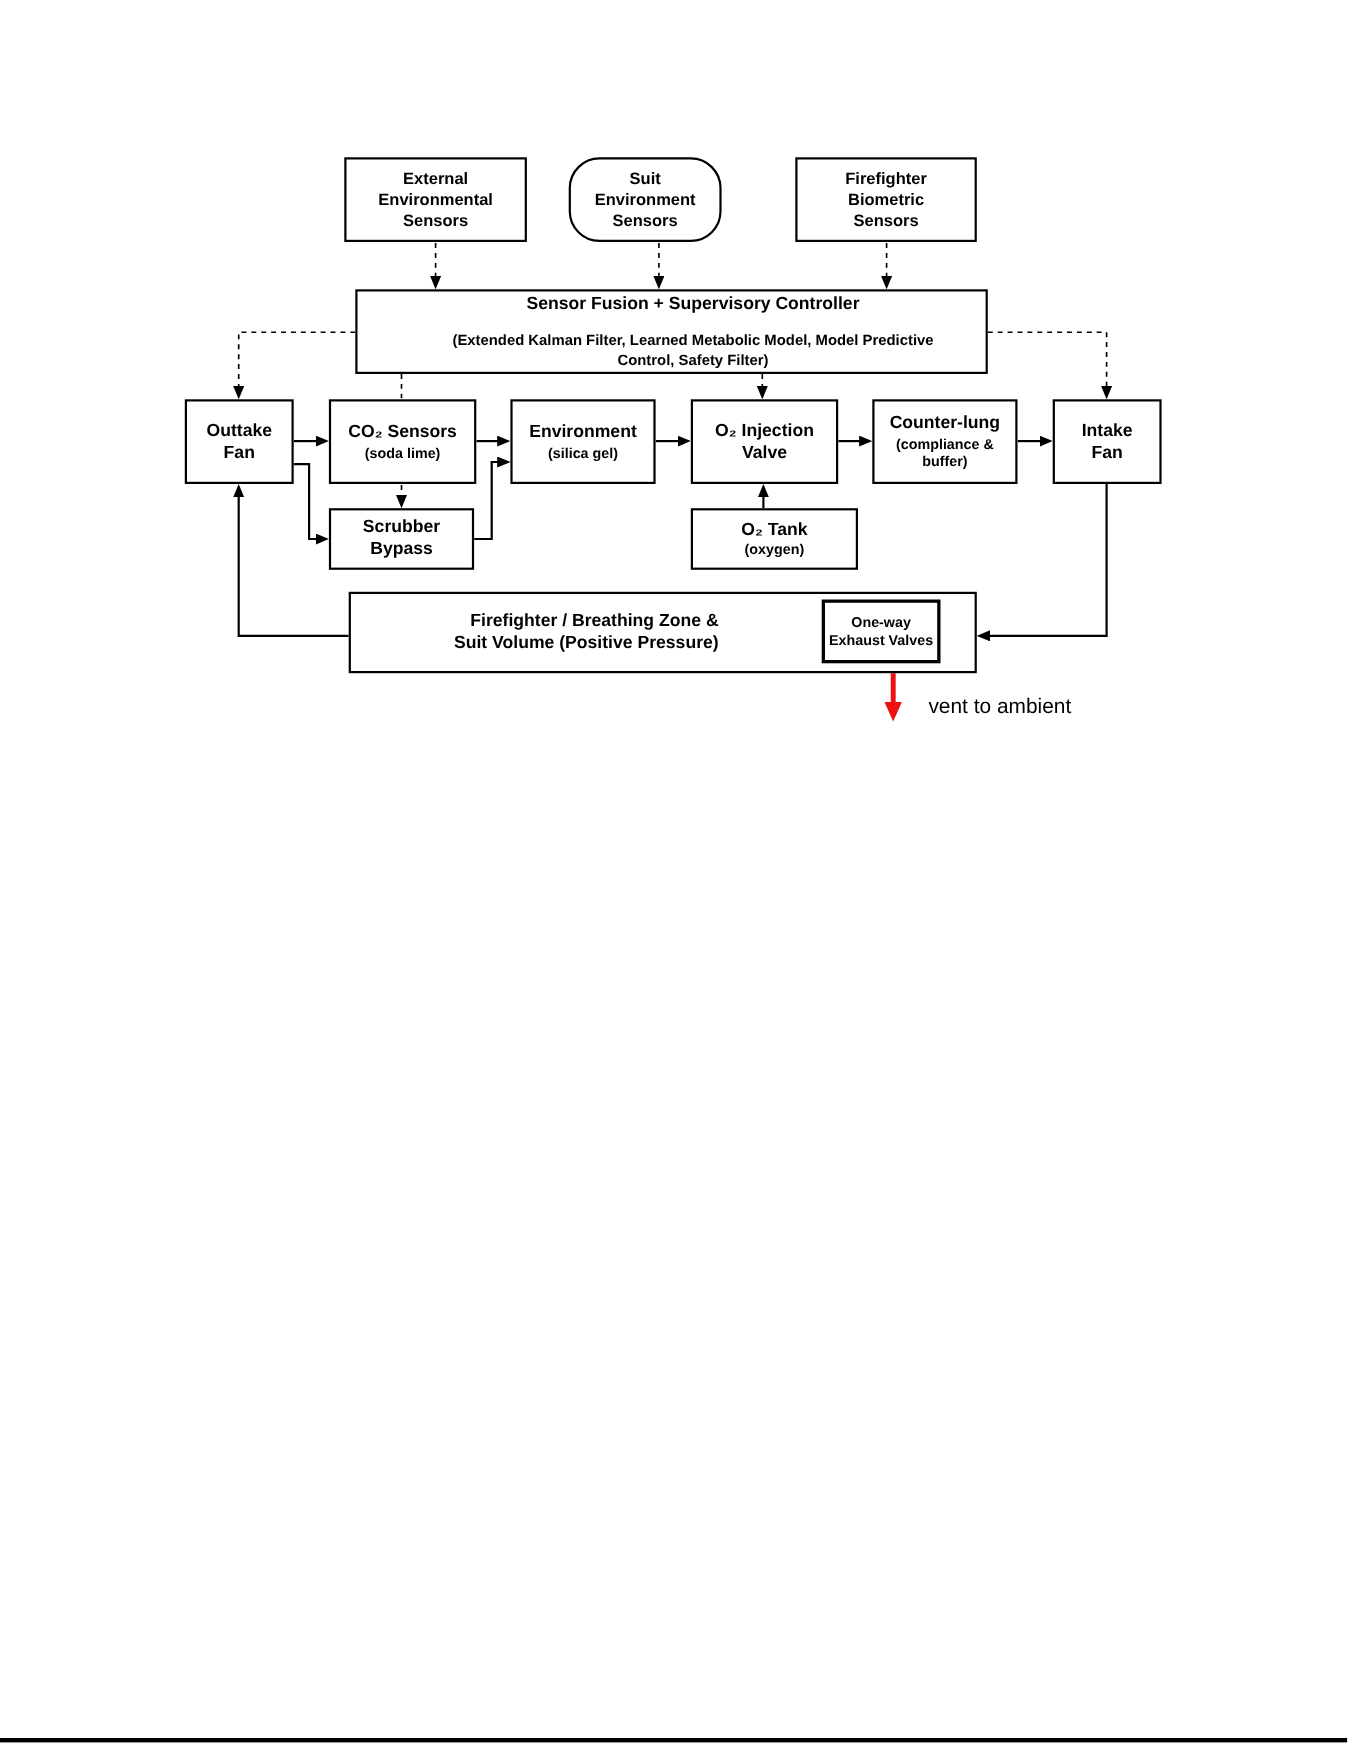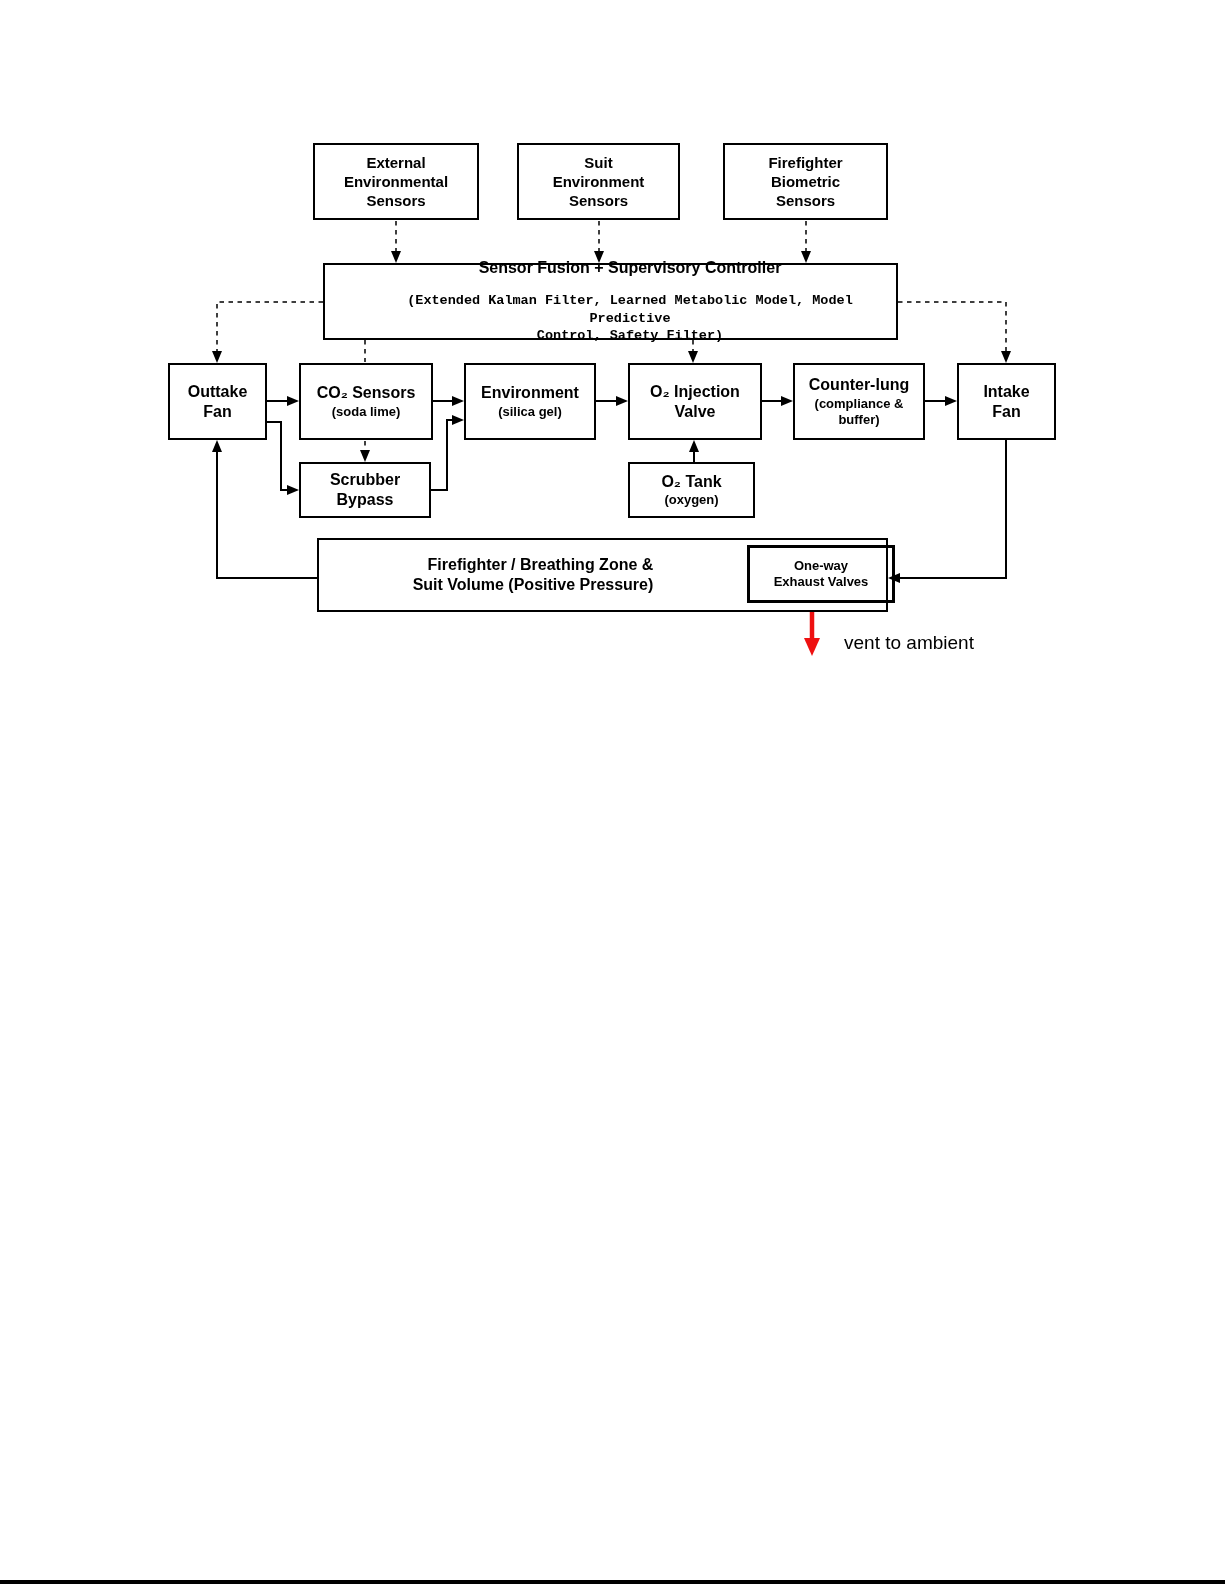--- a/index.html
+++ b/index.html
@@ -28,27 +28,27 @@
   .title{
     font-weight:bold;font-size:16px;line-height:1.22;
     white-space:pre-line;
   }
   .sub{
     font-weight:bold;font-size:13px;line-height:1.22;
     white-space:pre-line;margin-top:1px;
   }
   .sensor .title{font-size:15px;line-height:1.27;}
   .ctrl .title{font-size:16px;line-height:1.25;}
-  .ctrl .sub{font-size:13.5px;line-height:1.3;margin-top:14px;padding:0 8px;font-family:Liberation Mono, monospace;}
+  .ctrl .sub{font-size:13.5px;line-height:1.3;margin-top:14px;padding:0 8px;}
   #zone-title{
     position:absolute;left:0;top:0;height:100%;width:428px;
     display:flex;align-items:center;justify-content:center;text-align:right;
   }
   #exhaust-box{
-    position:absolute;left:428px;top:5px;width:148px;height:58px;
+    position:absolute;left:428px;top:5px;width:108px;height:58px;
     box-sizing:border-box;border:3px solid var(--line);
     display:flex;align-items:center;justify-content:center;text-align:center;
   }
   #connectors{position:absolute;left:0;top:0;pointer-events:none;}
   .flow{stroke:var(--line);stroke-width:2;fill:none;}
   .ctl{stroke:var(--line);stroke-width:1.5;stroke-dasharray:4.5 4.5;fill:none;}
   .vent{stroke:var(--vent_arrow);stroke-width:4.5;fill:none;}
   #vent-label{
     position:absolute;left:828px;top:632px;
     font-size:19px;font-weight:normal;white-space:nowrap;margin-left:16px;
@@ -98,21 +98,21 @@
     </g>
 
     <path class="vent" d="M812,603 V640" marker-end="url(#ahr)"></path>
   </svg>
 
   <div class="node sensor" style="left:313px;top:143px;width:166px;height:77px;">
     <div class="title">External
 Environmental
 Sensors</div>
   </div>
-  <div class="node sensor" style="left:517px;top:143px;width:163px;height:77px;">
+  <div class="node sensor" style="left:517px;top:143px;width:139px;height:77px;border-radius:28px;">
     <div class="title">Suit
 Environment
 Sensors</div>
   </div>
   <div class="node sensor" style="left:723px;top:143px;width:165px;height:77px;">
     <div class="title">Firefighter
 Biometric
 Sensors</div>
   </div>
 
@@ -145,21 +145,21 @@
   </div>
   <div class="node" style="left:957px;top:363px;width:99px;height:77px;">
     <div class="title">Intake
 Fan</div>
   </div>
 
   <div class="node" style="left:299px;top:462px;width:132px;height:56px;">
     <div class="title">Scrubber
 Bypass</div>
   </div>
-  <div class="node" style="left:628px;top:462px;width:127px;height:56px;">
+  <div class="node" style="left:628px;top:462px;width:152px;height:56px;">
     <div class="title">O₂ Tank</div>
     <div class="sub">(oxygen)</div>
   </div>
 
   <div class="node" style="left:317px;top:538px;width:571px;height:74px;">
     <div id="zone-title">
       <div class="title">Firefighter / Breathing Zone &amp;
 Suit Volume (Positive Pressure)</div>
     </div>
     <div id="exhaust-box">

